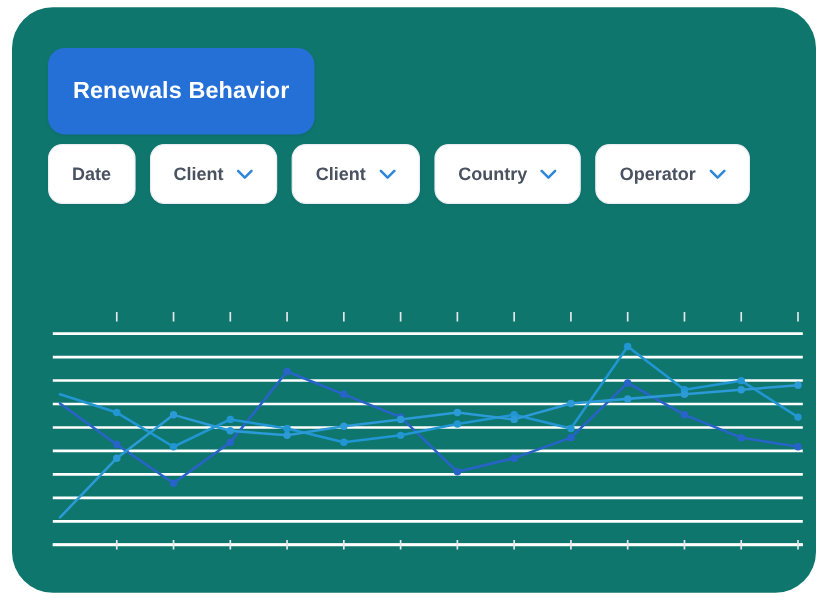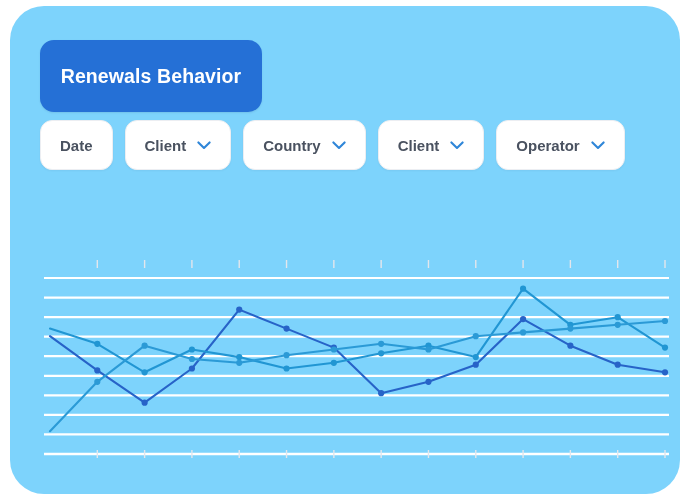--- a/index.html
+++ b/index.html
@@ -20,21 +20,21 @@
     background: #ffffff;
   }
 
   
   .card {
     position: absolute;
     left: 10px;
     top: 6px;
     width: 670px;
     height: 488px;
-    background: #7dd3fc;
+    background: #0f766e;
     border-radius: 34px;
     overflow: hidden;
   }
 
   
   .header-pill {
     position: absolute;
     left: 30px;
     top: 34px;
     width: 222px;
@@ -115,30 +115,30 @@
       <div class="filter-pill">
         <span class="flabel">Client</span>
         <span>
           <svg class="chev" viewBox="0 0 14 9">
               <path d="M1.4 1.4 L7 7 L12.6 1.4" fill="none" stroke="#2f86d8" stroke-width="2.1" stroke-linecap="round" stroke-linejoin="round"></path>
             </svg>
         </span>
       </div>
 
       <div class="filter-pill">
+        <span class="flabel">Client</span>
+        <span>
+          <svg class="chev" viewBox="0 0 14 9">
+              <path d="M1.4 1.4 L7 7 L12.6 1.4" fill="none" stroke="#2f86d8" stroke-width="2.1" stroke-linecap="round" stroke-linejoin="round"></path>
+            </svg>
+        </span>
+      </div>
+
+      <div class="filter-pill">
         <span class="flabel">Country</span>
-        <span>
-          <svg class="chev" viewBox="0 0 14 9">
-              <path d="M1.4 1.4 L7 7 L12.6 1.4" fill="none" stroke="#2f86d8" stroke-width="2.1" stroke-linecap="round" stroke-linejoin="round"></path>
-            </svg>
-        </span>
-      </div>
-
-      <div class="filter-pill">
-        <span class="flabel">Client</span>
         <span>
           <svg class="chev" viewBox="0 0 14 9">
               <path d="M1.4 1.4 L7 7 L12.6 1.4" fill="none" stroke="#2f86d8" stroke-width="2.1" stroke-linecap="round" stroke-linejoin="round"></path>
             </svg>
         </span>
       </div>
 
       <div class="filter-pill">
         <span class="flabel">Operator</span>
         <span>

